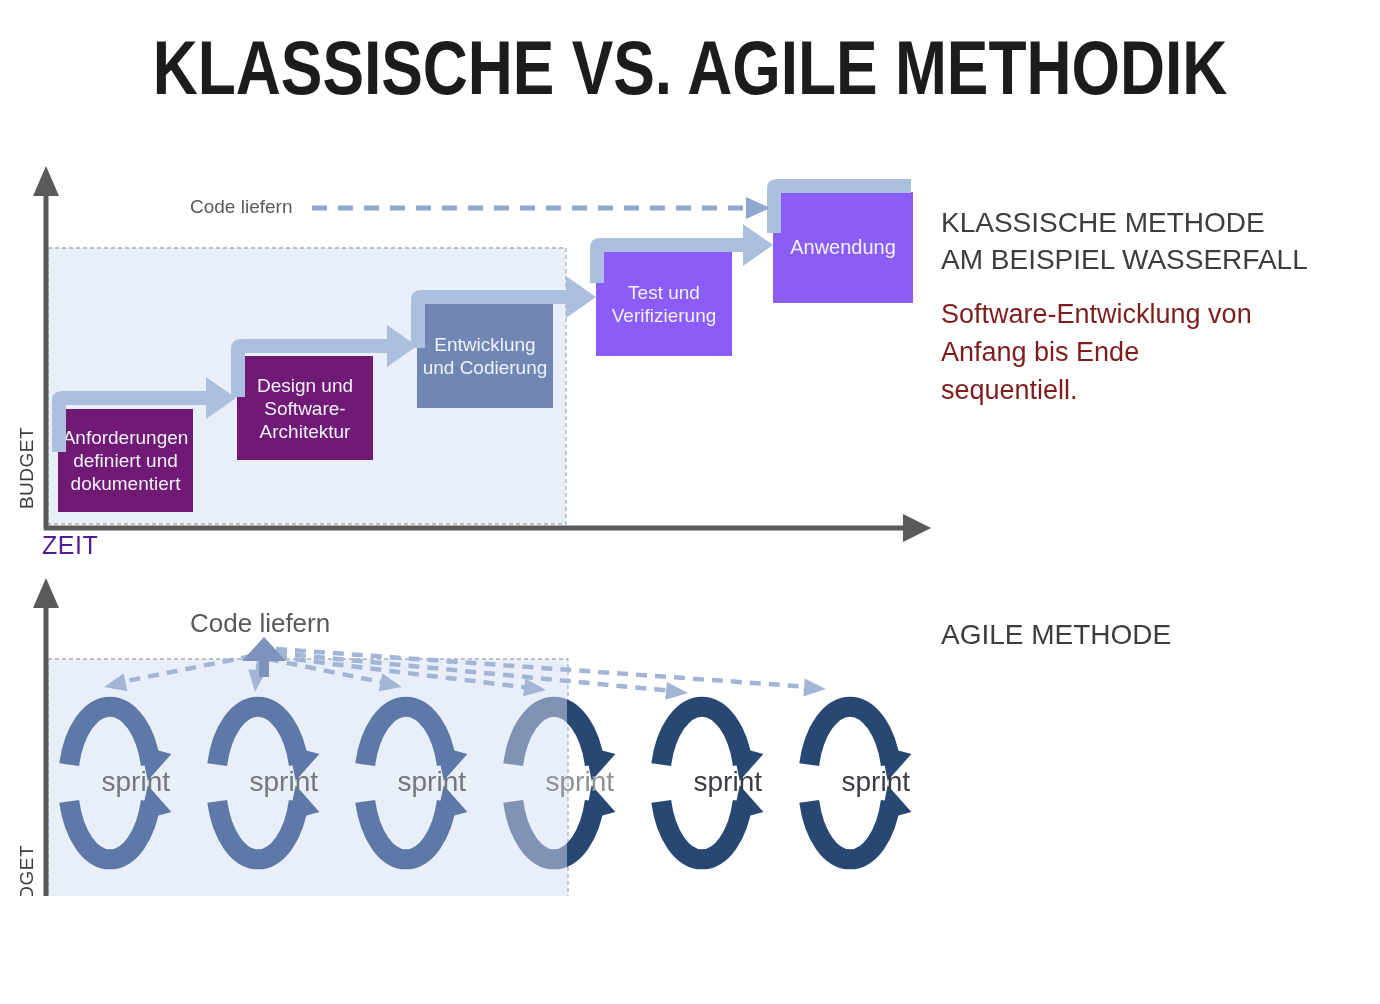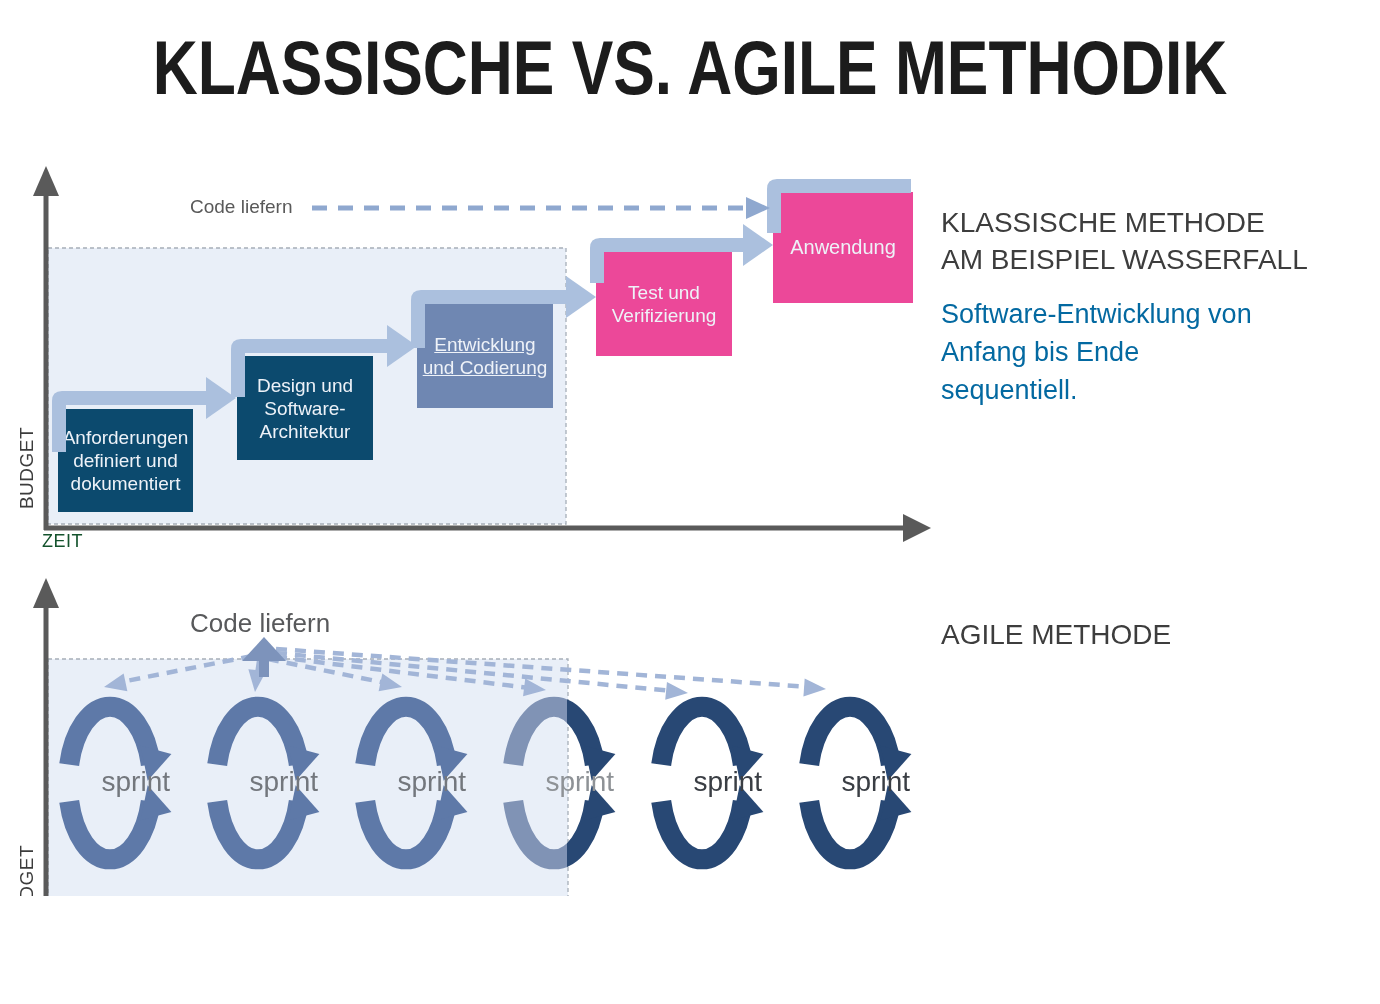--- a/index.html
+++ b/index.html
@@ -7,46 +7,46 @@
         font-family:"Liberation Sans", sans-serif;}
   .title{position:absolute;left:0;right:0;top:28px;text-align:center;
          font-size:76px;font-weight:700;letter-spacing:0px;color:#1c1c1c;
          transform:scaleX(0.82);line-height:80px;white-space:nowrap;}
   svg.layer{position:absolute;left:0;top:0;width:1380px;height:1004px;pointer-events:none;}
   .z1{z-index:1}.z3{z-index:3}
 
   .flow-box{position:absolute;display:flex;align-items:center;justify-content:center;
             text-align:center;color:#eef2f8;font-size:19px;line-height:23px;
             white-space:pre-line;z-index:2;}
-  .bx-slate{background:#0c4a6e;}
-  .bx-slate-light{background:#6f87b2;text-decoration:underline;}
-  .bx-navy{background:#ec4899;}
+  .bx-slate{background:#701a75;}
+  .bx-slate-light{background:#6f87b2;}
+  .bx-navy{background:#8b5cf6;}
 
   .lbl{position:absolute;z-index:4;}
   .code-liefern-classic{left:190px;top:196px;font-size:19px;color:#595959;}
   .code-liefern-agile{left:190px;top:608px;font-size:26px;color:#58595b;}
-  .zeit{font-size:18px;color:#14532d;letter-spacing:0.5px;}
+  .zeit{font-size:25px;color:#4c1d95;letter-spacing:0.5px;}
   .zeit-classic{left:42px;top:531px;}
   .zeit-agile{left:45px;top:941px;}
   .budget{width:90px;text-align:center;font-size:19px;color:#3c3c3c;
           letter-spacing:0.5px;transform:rotate(-90deg);}
   .budget-classic{left:-18px;top:457px;}
   .budget-agile{left:-18px;top:875px;}
 
   .sprint-lbl{position:absolute;top:766px;width:120px;height:34px;text-align:right;
               font-size:28px;z-index:4;}
   .sp-a{color:#73777d;} .sp-b{color:#8e9296;} .sp-c{color:#3a3e44;}
   .sp1{left:50px;} .sp2{left:198px;} .sp3{left:346px;}
   .sp4{left:494px;} .sp5{left:642px;} .sp6{left:790px;}
 
   .panel{position:absolute;left:941px;width:430px;z-index:4;}
   .panel-classic{top:204px;}
   .panel-agile{top:616px;}
   .panel-h{font-size:28px;line-height:37px;color:#3d3d3d;white-space:pre-line;}
-  .panel-b{font-size:27px;line-height:38px;color:#0369a1;white-space:pre-line;margin-top:17px;}
+  .panel-b{font-size:27px;line-height:38px;color:#7f1d1d;white-space:pre-line;margin-top:17px;}
 </style>
 </head>
 <body>
 
 <div class="page">
 
   <div class="title">KLASSISCHE VS. AGILE METHODIK</div>
 
   <svg class="layer z1" viewBox="0 0 1380 1004">
 

